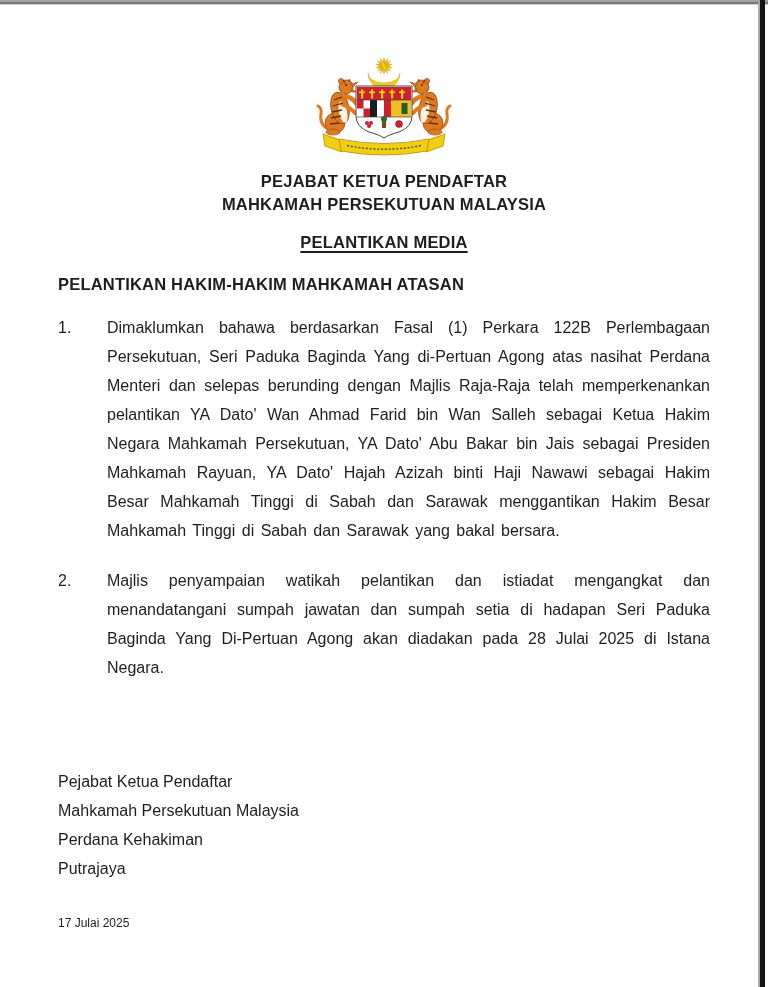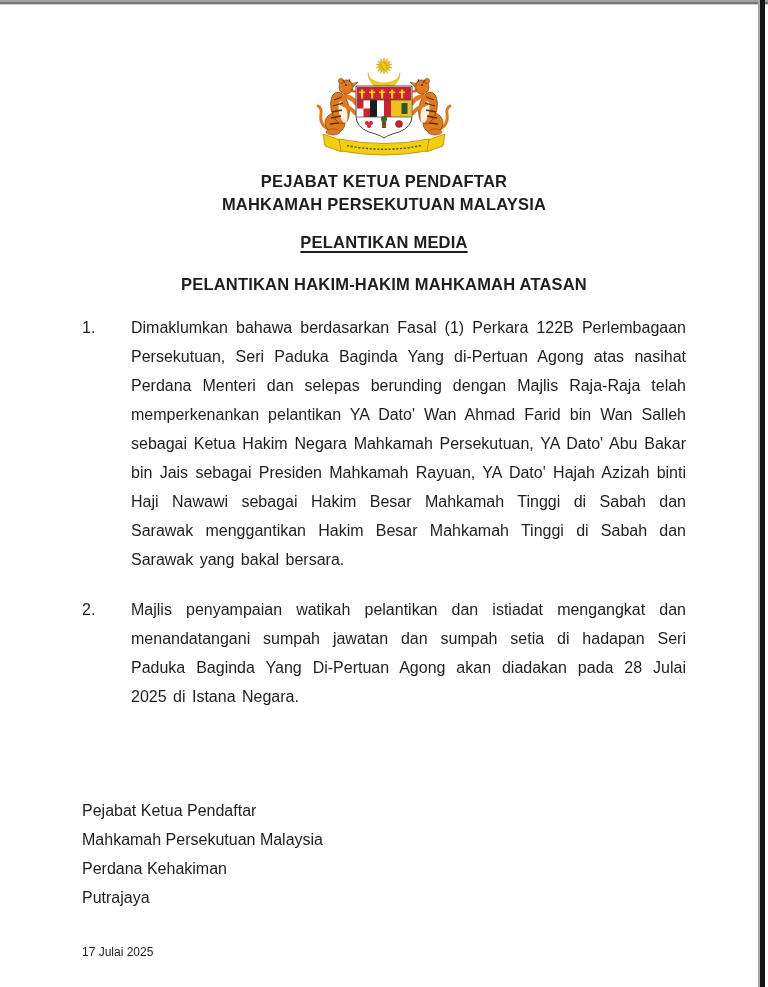--- a/index.html
+++ b/index.html
@@ -15,21 +15,21 @@
   
   .scan-top {
     position: absolute; top: 0; left: 0; right: 0; height: 5px;
     background: linear-gradient(to bottom, #a3a3a3 0 2px, #787878 2px 4px, #cfcfcf 4px 5px);
   }
   .scan-right {
     position: absolute; top: 0; bottom: 0; right: 3px; width: 5px;
     background: var(--edge, #141414);
     box-shadow: -2px 0 0 #a8a8a8;
   }
-  .content { padding: 0 82px; }
+  .content { padding: 0 58px; }
 
   .emblem { width: 150px; height: 100px; margin: 56px auto 0; display: block; }
 
   .letterhead {
     margin-top: 14px;
     text-align: center;
     font-weight: bold;
     font-size: 16.5px;
     line-height: 23px;
     letter-spacing: 0.2px;
@@ -40,21 +40,21 @@
     font-weight: bold;
     font-size: 16.5px;
     line-height: 23px;
     text-decoration: underline;
     text-underline-offset: 3px;
     text-decoration-thickness: 1.5px;
     letter-spacing: 0.2px;
   }
   .subject {
     margin-top: 19px;
-    text-align: center;
+    text-align: left;
     font-weight: bold;
     font-size: 16.5px;
     line-height: 23px;
     letter-spacing: 0.2px;
   }
 
   .paras { list-style: none; margin: 0; padding: 0; }
   .para { display: flex; margin-top: 17px; }
   .para + .para { margin-top: 21px; }
   .para-num { flex: none; width: 49px; font-size: 16px; line-height: 29px; }

